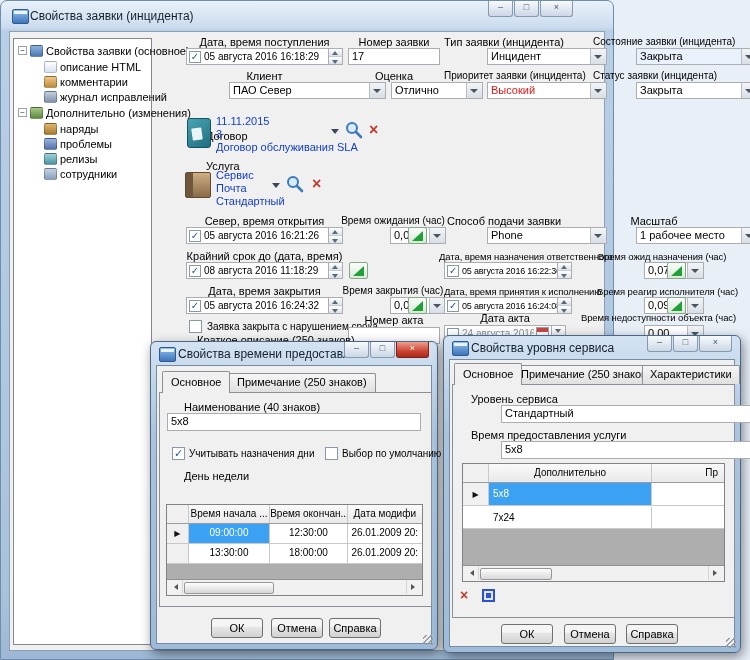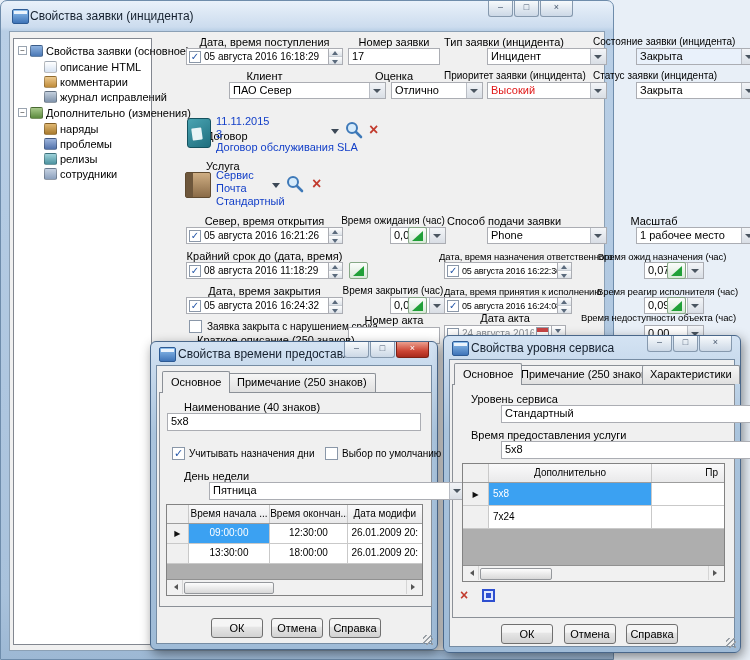--- a/index.html
+++ b/index.html
@@ -343,23 +343,20 @@
 
     <div class="lbl" style="left:33px;top:59px;z-index:2;">Наименование (40 знаков)</div>
     <div class="inp" style="left:16px;top:71px;width:254px;height:18px;z-index:2;">5x8</div>
 
     <div class="cbx" style="left:21px;top:105px;z-index:2;">✓</div>
     <div class="lbl sm" style="left:38px;top:106px;z-index:2;">Учитывать назначения дни</div>
     <div class="cbx" style="left:174px;top:105px;z-index:2;"></div>
     <div class="lbl sm" style="left:191px;top:106px;z-index:2;">Выбор по умолчанию</div>
 
     <div class="lbl" style="left:33px;top:128px;z-index:2;">День недели</div>
-    <div class="combo" style="left:15px;top:140px;width:257px;height:18px;z-index:2;">
-      <span>Пятница</span><i class="ca"></i>
-    </div>
 
     <div class="grid" style="left:15px;top:162px;width:257px;height:92px;z-index:2;">
       <div class="ghead">
         <div class="gc gsel" style="width:22px;"></div>
         <div class="gc" style="width:82px;">Время начала ...</div>
         <div class="gc" style="width:78px;">Время окончан...</div>
         <div class="gc" style="width:75px;border-right:none;">Дата модифи</div>
       </div>
       <div class="grow" style="height:19px;line-height:18px;">
         <div class="gc gsel" style="width:22px;"><span class="mark">▶</span></div>
@@ -414,21 +411,21 @@
       <div class="ghead">
         <div class="gc gsel" style="width:26px;"></div>
         <div class="gc" style="width:163px;">Дополнительно</div>
         <div class="gc gr" style="width:72px;border-right:none;">Пр</div>
       </div>
       <div class="grow" style="height:22px;line-height:21px;">
         <div class="gc gsel" style="width:26px;"><span class="mark">▶</span></div>
         <div class="gc sel gl" style="width:163px;">5x8</div>
         <div class="gc" style="width:72px;border-right:none;"></div>
       </div>
-      <div class="grow" style="height:22px;line-height:21px;">
+      <div class="grow" style="height:22px;line-height:21px;align-items:center;">
         <div class="gc gsel" style="width:26px;"></div>
         <div class="gc gl" style="width:163px;">7x24</div>
         <div class="gc" style="width:72px;border-right:none;"></div>
       </div>
       <div class="hscroll">
         <i class="sa l"></i>
         <div class="sthumb" style="left:17px;width:70px;"></div>
         <i class="sa r"></i>
       </div>
     </div>

